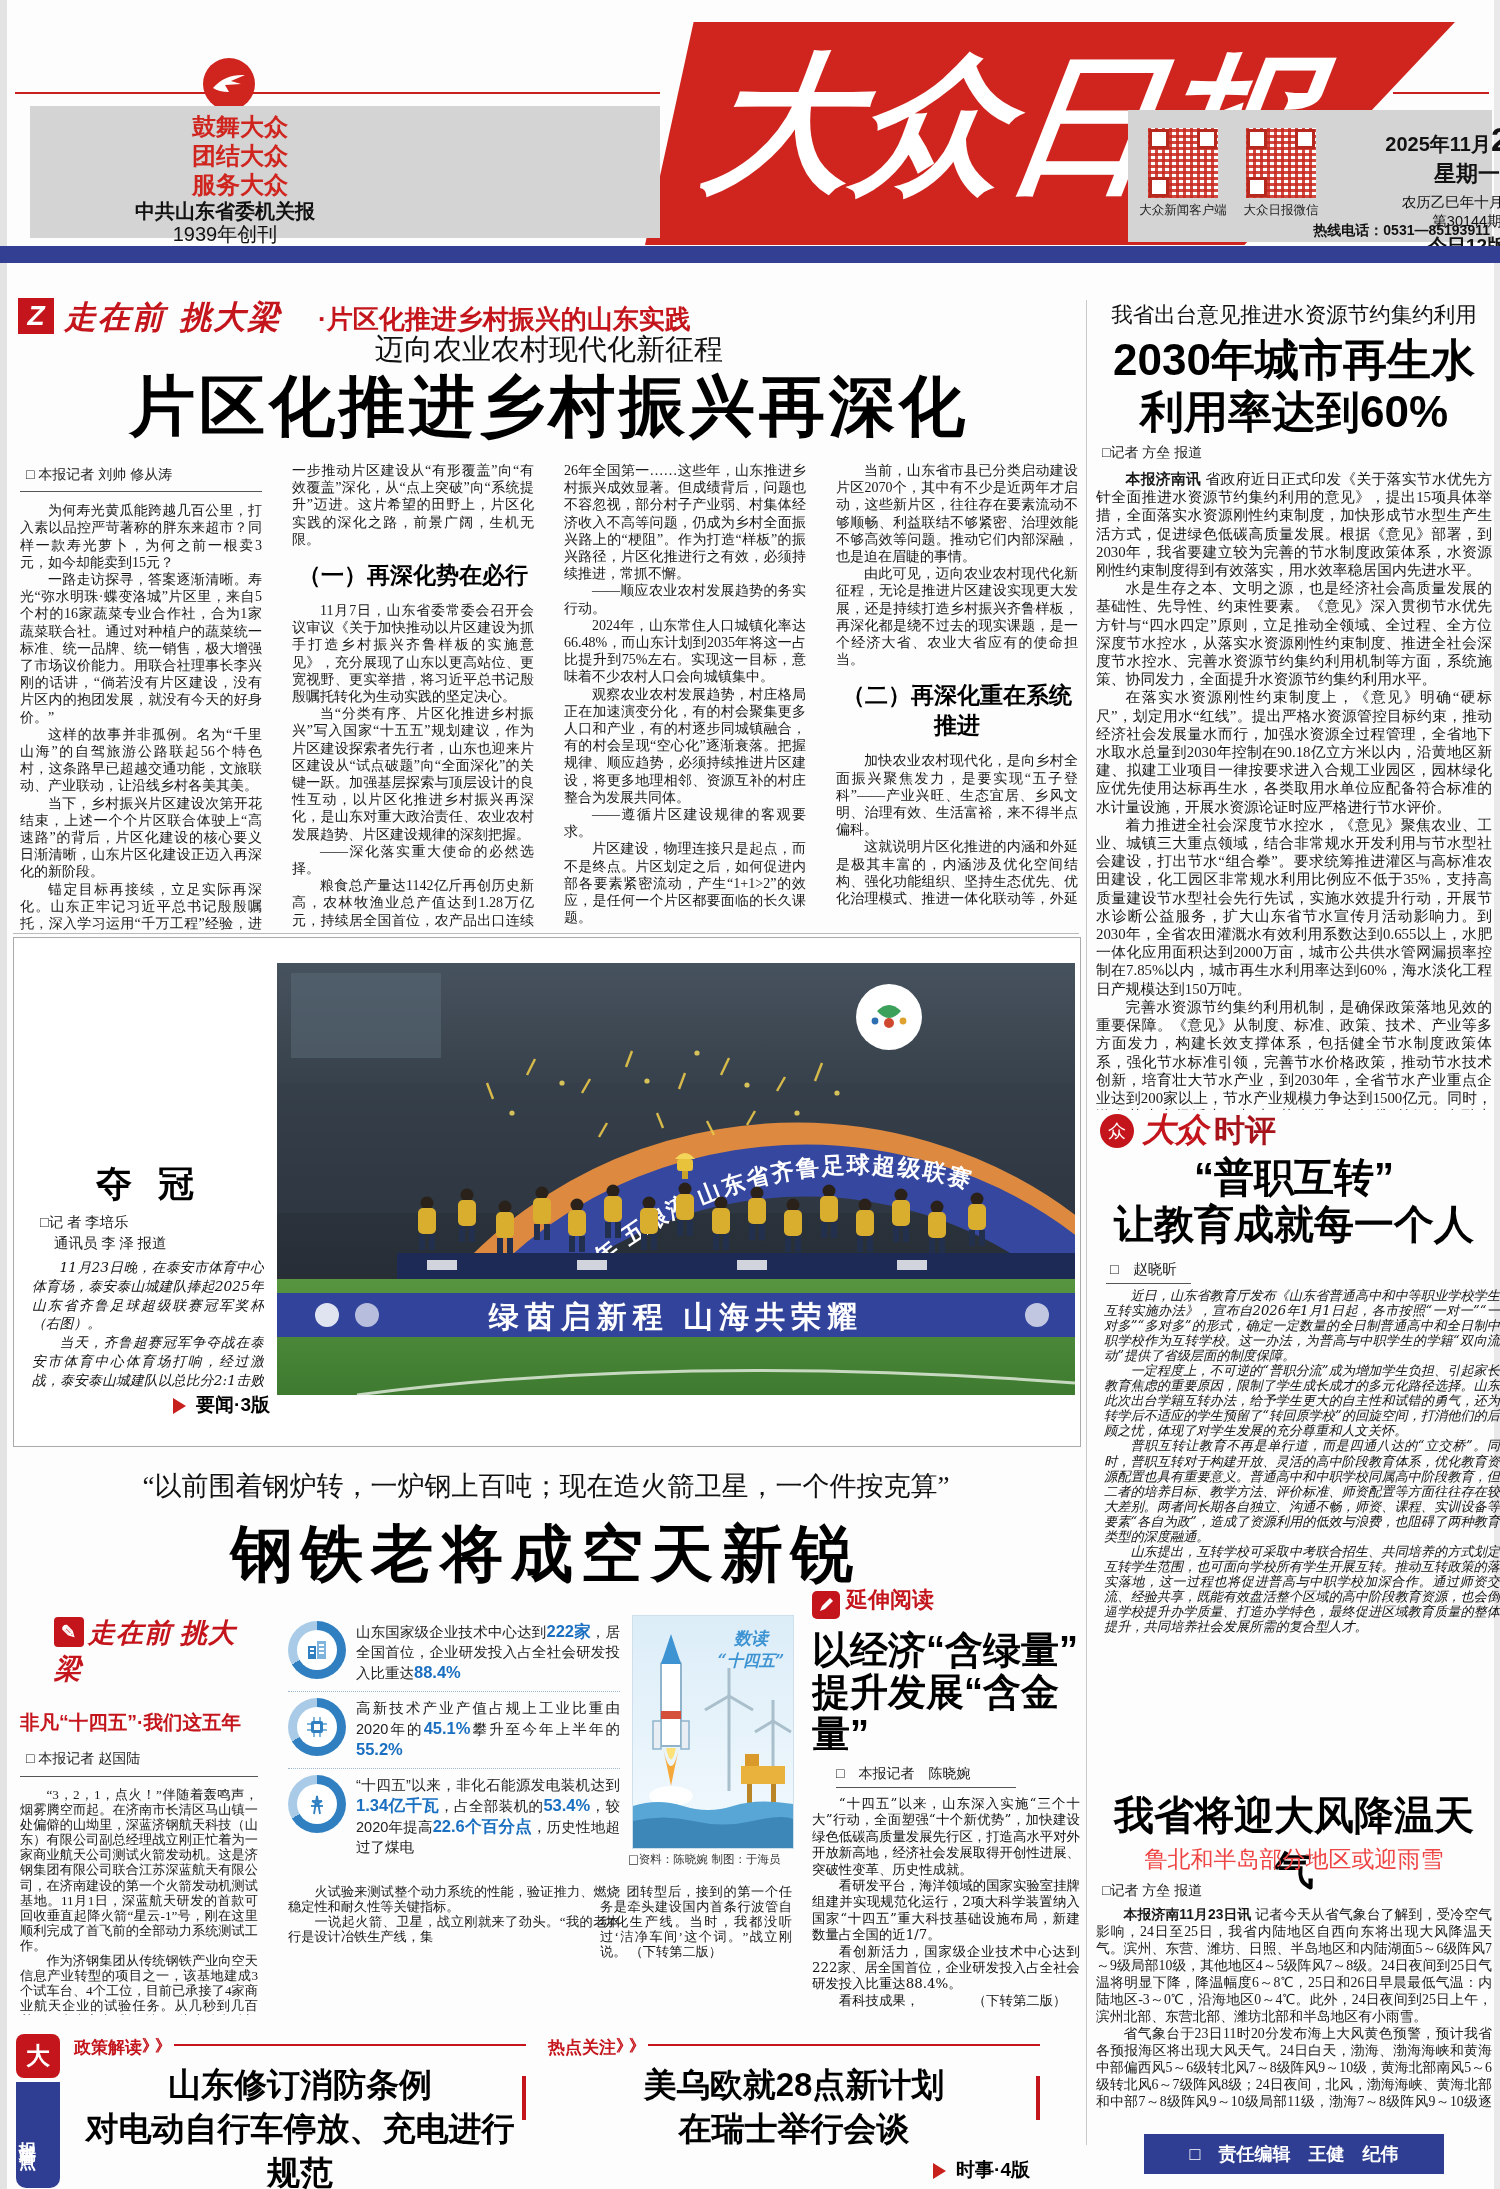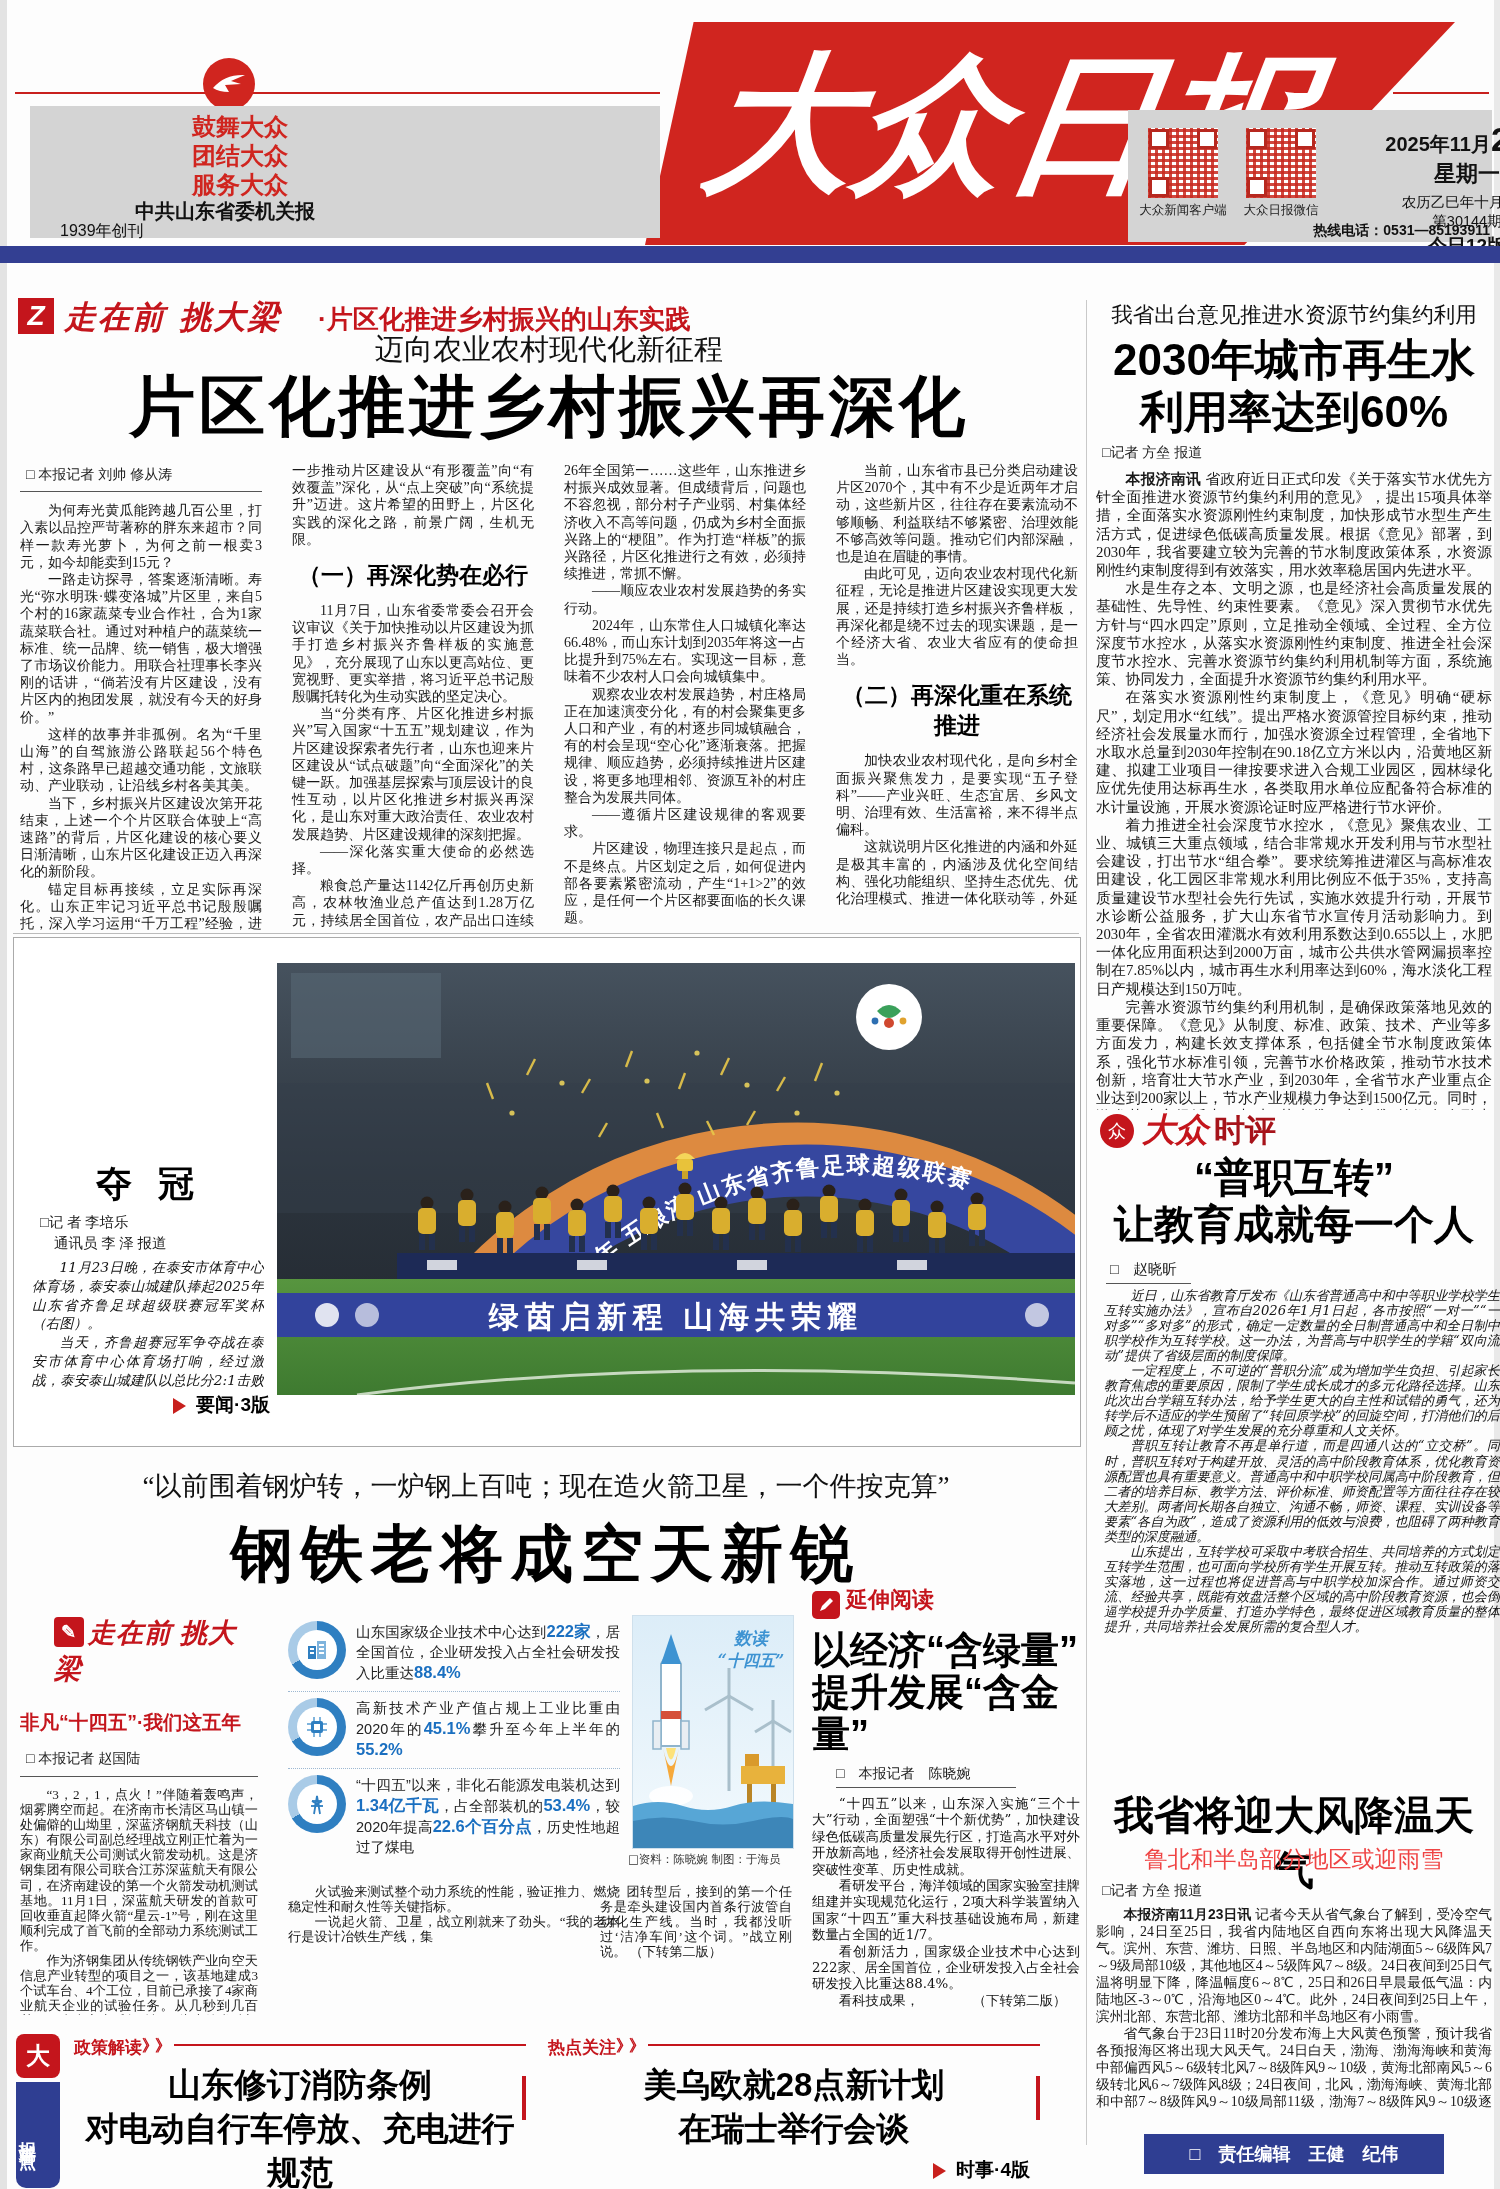--- a/index.html
+++ b/index.html
@@ -11,21 +11,21 @@
   .redline{height:2px;background:#c8201d;top:92px;}
   .mast-red{left:645px;top:22px;width:810px;height:223px;background:#d0251f;clip-path:polygon(6% 0,100% 0,74% 100%,0 100%);}
   .mast-title{left:690px;top:18px;width:640px;height:220px;color:#fff;font-family:"DejaVu Serif",serif;font-weight:bold;font-style:italic;font-size:150px;line-height:210px;text-align:center;transform:skewX(-8deg);letter-spacing:2px;}
   .logo-circle{left:203px;top:58px;width:52px;height:52px;background:#d0251f;border-radius:50%;}
   .logo-bird{position:absolute;left:8px;top:14px;width:36px;height:22px;}
   .logo-word{left:180px;top:112px;width:100px;text-align:center;color:#d0251f;font-weight:bold;font-style:italic;font-size:13px;letter-spacing:1px;}
   .graybox{background:#d4d4d4;}
   .gb-left{left:30px;top:106px;width:630px;height:132px;}
   .slogans{left:150px;top:112px;width:180px;color:#d0251f;font-weight:bold;font-size:24px;line-height:29px;text-align:center;}
   .org{left:60px;top:198px;width:330px;font-weight:bold;font-size:20px;color:#111;text-align:center;}
-  .founded{left:60px;top:221px;width:330px;font-size:16px;color:#111;text-align:left;}
+  .founded{left:60px;top:221px;width:330px;font-size:20px;color:#111;text-align:center;}
   .gb-right{left:1128px;top:110px;width:364px;height:132px;}
   .qr{top:128px;width:70px;height:70px;background:
       repeating-linear-gradient(0deg,rgba(200,40,30,.85) 0 3px,transparent 3px 6px),
       repeating-linear-gradient(90deg,rgba(200,40,30,.85) 0 3px,#fff 3px 7px);
       background-color:#fff;}
   .qr i{position:absolute;width:14px;height:14px;border:3px solid #b7281f;background:#fff;}
   .qr i:nth-child(1){left:1px;top:1px;} .qr i:nth-child(2){right:1px;top:1px;} .qr i:nth-child(3){left:1px;bottom:1px;}
   .qr-label{top:202px;width:110px;text-align:center;font-size:12.5px;color:#222;}
   .dateline{left:1372px;top:120px;width:190px;text-align:center;color:#111;}
   .d1{font-weight:bold;font-size:20px;} .d1 b{font-size:34px;}

